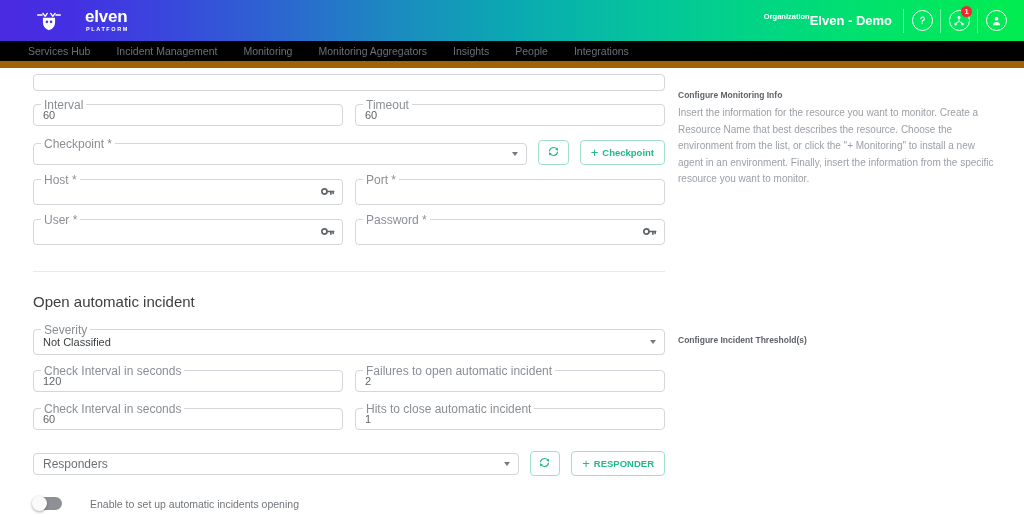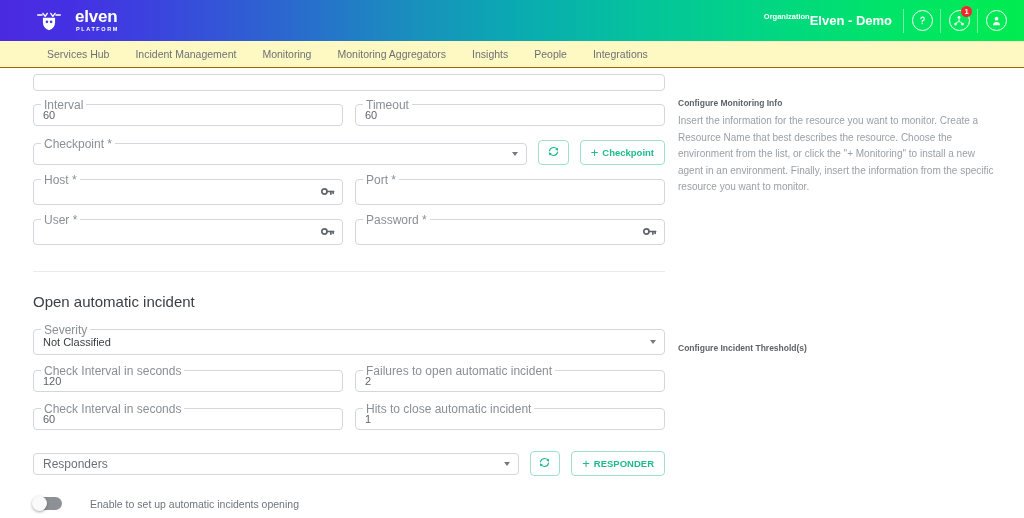--- a/index.html
+++ b/index.html
@@ -15,21 +15,21 @@
   
   .appbar {
     position:relative;
     height:41px;
     background:linear-gradient(90deg,
       #4b2ae0 0%, #4430e3 7%, #3a46dd 16%, #2b68cf 28%,
       #1b8cbf 39%, #0aa9b2 50%, #05c29e 62%,
       #01d585 74%, #00e36a 86%, #00ec4f 100%);
     display:flex; align-items:center;
   }
-  .logo-wrap { display:flex; align-items:center; margin-left:36px; gap:13px; }
+  .logo-wrap { display:flex; align-items:center; margin-left:36px; gap:23px; }
   .logo-mark { width:26px; height:22px; display:block; }
   .logo-text { display:flex; flex-direction:column; line-height:1; }
   .logo-name {
     font-size:17px; font-weight:bold; color:#fff; letter-spacing:-0.2px;
   }
   .logo-sub {
     font-size:5.5px; font-weight:bold; color:#fff;
     letter-spacing:1.6px; margin-top:2px; margin-left:1px;
   }
   .appbar-right {
@@ -58,39 +58,39 @@
     position:absolute; top:6px; right:5px;
     min-width:11px; height:11px; border-radius:50%;
     background:#f4262b; color:#fff;
     font-size:7.5px; font-weight:bold;
     display:flex; align-items:center; justify-content:center;
     padding:0 1px;
   }
 
   
   .navbar {
-    height:27px; background:#fef9c3;
-    border-bottom:1px solid #a16207;
+    height:27px; background:#000000;
+    border-bottom:7px solid #a16207;
     display:flex; align-items:center;
-    padding-left:47px; gap:0;
+    padding-left:28px; gap:0;
   }
   .nav-item {
     font-size:10.5px; color:#6b7177;
     padding:0 13px; cursor:pointer; white-space:nowrap;
     height:100%; display:flex; align-items:center;
   }
   .nav-item:first-child { padding-left:0; }
 
   
   .page { position:relative; width:1024px; height:450px; background:#fff; }
   .left-col {
     position:absolute; left:33px; top:0; width:632px;
   }
   .right-col {
-    position:absolute; left:678px; top:22px; width:322px;margin-top:8px;
+    position:absolute; left:678px; top:22px; width:322px;
   }
 
   
   .field { position:relative; }
   .fbox {
     position:relative;
     border:1px solid #d3d6da; border-radius:4px;
     height:22px; background:#fff;
     display:flex; align-items:center;
     padding:0 9px;

